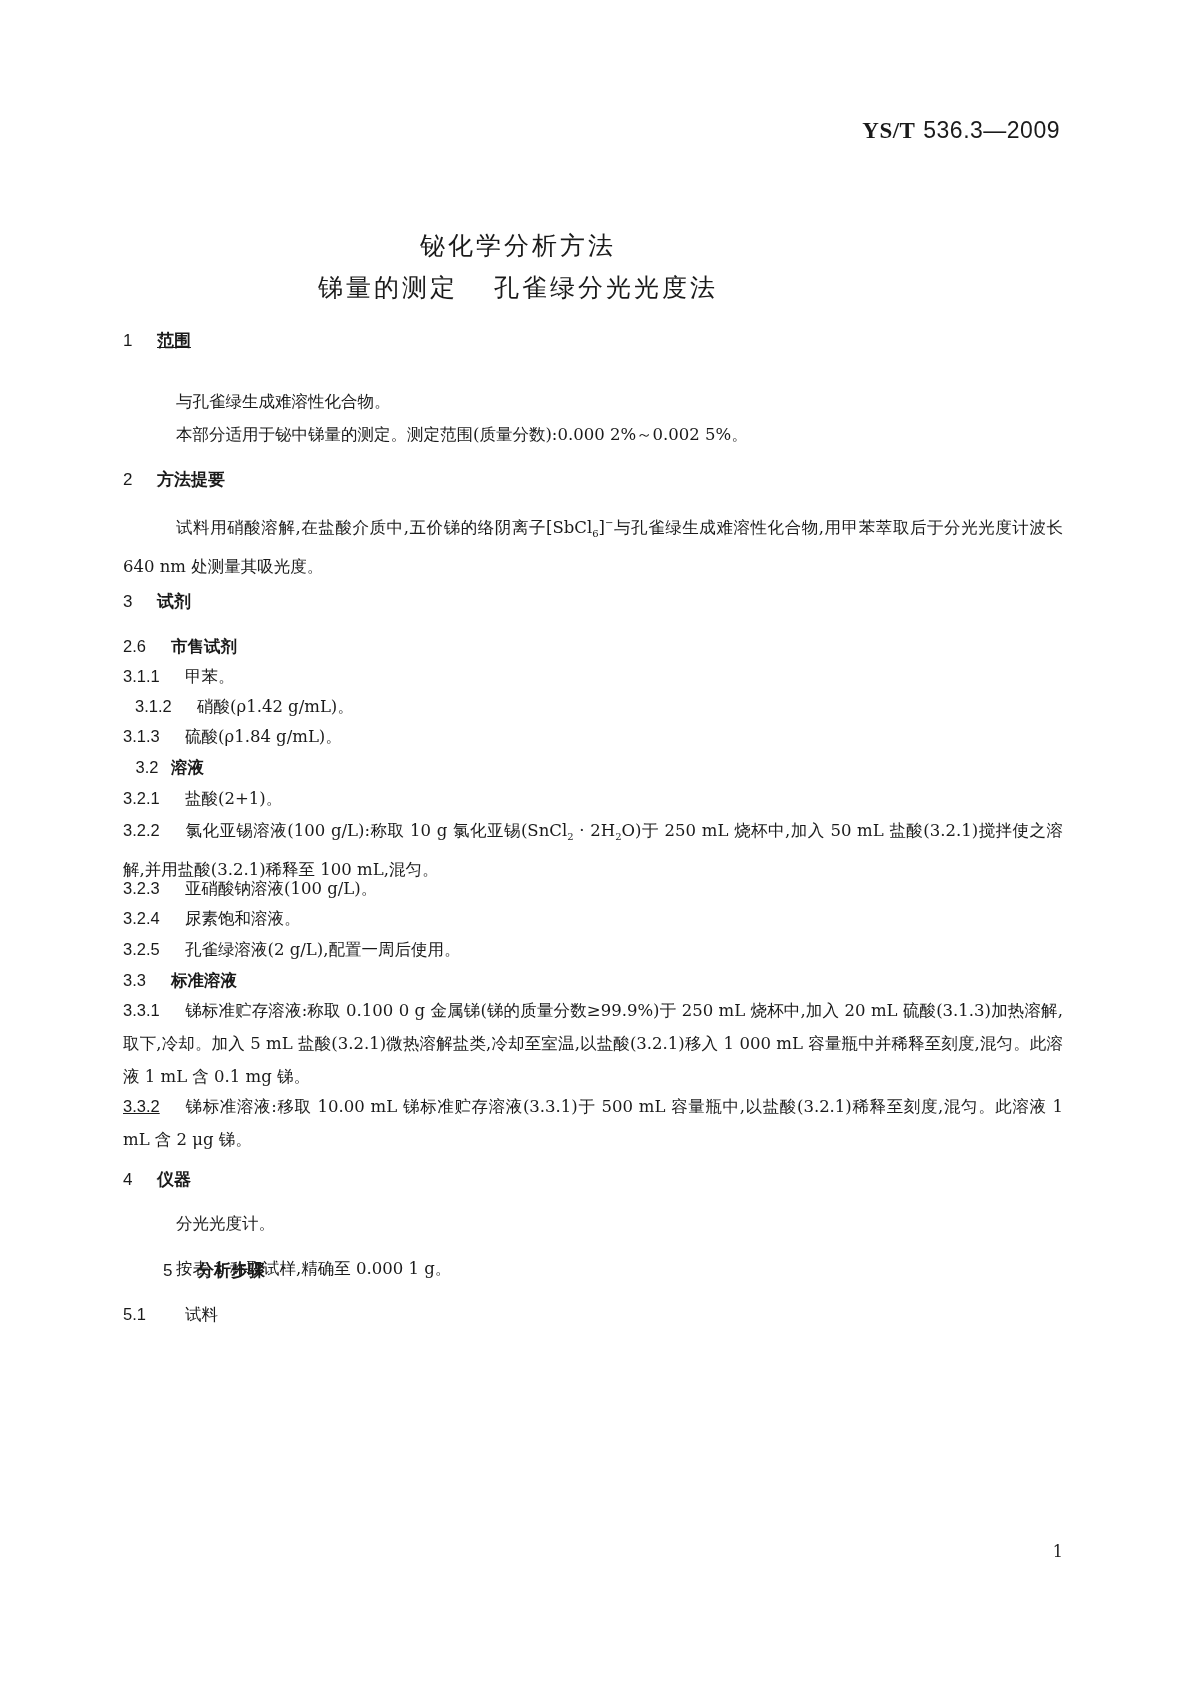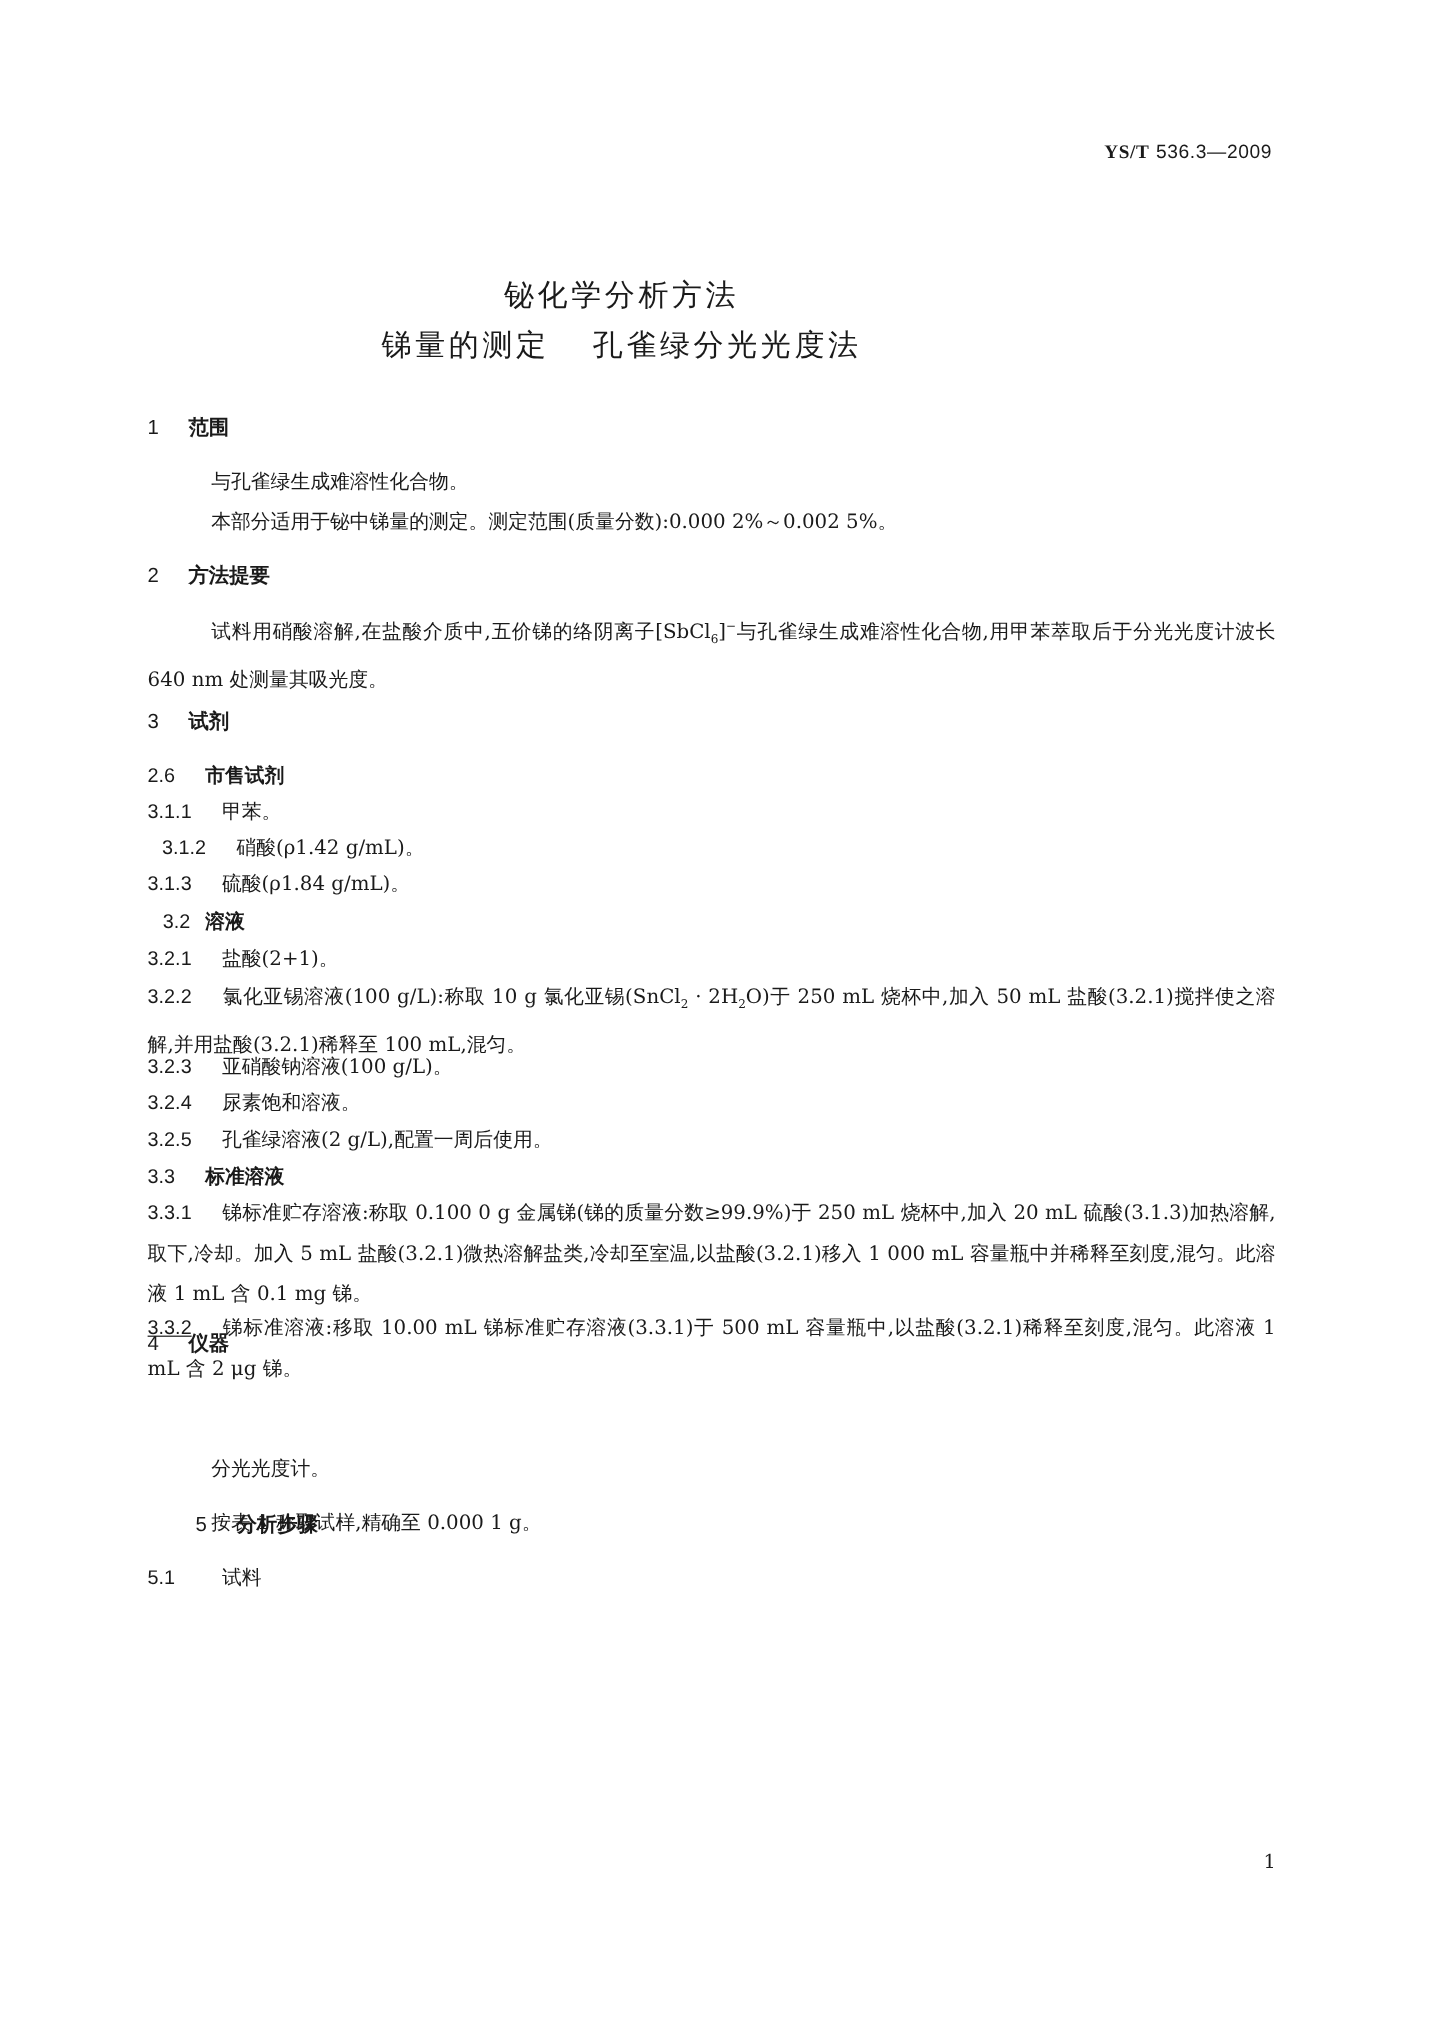--- a/index.html
+++ b/index.html
@@ -1,17 +1,17 @@
 <!DOCTYPE html>
 <html><head>
   <meta charset="utf-8">
   <style>
     html, body { margin: 0; padding: 0; background: #ffffff; }
     body { width: 1191px; height: 1684px; position: relative; overflow: hidden; color: #1a1a1a; font-family: "DejaVu Serif", "Liberation Serif", serif; }
-    .std-code { position: absolute; top: 117px; right: 131px; font-size: 16px; letter-spacing: 0.5px; text-align: right; }
+    .std-code { position: absolute; top: 117px; right: 131px; font-size: 23px; letter-spacing: 0.5px; text-align: right; }
     .std-code .prefix { font-family: "Liberation Serif", serif; font-weight: bold; }
     .std-code .num { font-family: "Liberation Sans", sans-serif; }
     .title { position: absolute; left: 0; width: 1036px; text-align: center; font-family: "DejaVu Sans", sans-serif; font-size: 25px; letter-spacing: 3px; }
     .title-1 { top: 229px; }
     .title-2 { top: 271px; }
     .title-2 .gap { display: inline-block; width: 36px; }
     .line { position: absolute; left: 123px; font-size: 16.5px; white-space: nowrap; }
     .h1 { font-family: "DejaVu Sans", sans-serif; font-size: 17px; font-weight: bold; }
     .h1 .num, .h2 .num, .h3 .num { font-family: "Liberation Sans", sans-serif; font-weight: normal; display: inline-block; }
     .h1 .num { width: 34px; }
@@ -30,21 +30,21 @@
 <div class="std-code">
   <span class="prefix">YS/T</span>
   <span class="num">536.3—2009</span>
 </div>
 
 <div class="title title-1">铋化学分析方法</div>
 <div class="title title-2">
   <span>锑量的测定</span><span class="gap"></span><span>孔雀绿分光光度法</span>
 </div>
 
-<div class="line h1" style="top:345px;">
+<div class="line h1" style="top:329px;text-decoration:underline;">
   <span class="num">1</span><span>范围</span>
 </div>
 <div class="line indent" style="top:391px;">与孔雀绿生成难溶性化合物。</div>
 <div class="line indent" style="top:424px;">本部分适用于铋中锑量的测定。测定范围(质量分数):0.000 2%～0.002 5%。</div>
 
 <div class="line h1" style="top:468px;">
   <span class="num">2</span><span>方法提要</span>
 </div>
 <div class="para" style="top:506px;">
   <span class="first"></span><span>试料用硝酸溶解,在盐酸介质中,五价锑的络阴离子[SbCl</span><sub>6</sub><span>]</span><sup>−</sup><span>与孔雀绿生成难溶性化合物,用甲苯萃取后于分光光度计波长 640 nm 处测量其吸光度。</span>
@@ -86,21 +86,21 @@
 <div class="line h2" style="top:970px;">
   <span class="num">3.3</span><span>标准溶液</span>
 </div>
 <div class="para" style="top:994px;">
   <span class="num" style="display:inline-block;width:62px;font-family:'Liberation Sans',sans-serif;">3.3.1</span><span>锑标准贮存溶液:称取 0.100 0 g 金属锑(锑的质量分数≥99.9%)于 250 mL 烧杯中,加入 20 mL 硫酸(3.1.3)加热溶解,取下,冷却。加入 5 mL 盐酸(3.2.1)微热溶解盐类,冷却至室温,以盐酸(3.2.1)移入 1 000 mL 容量瓶中并稀释至刻度,混匀。此溶液 1 mL 含 0.1 mg 锑。</span>
 </div>
 <div class="para" style="top:1090px;">
   <span class="num" style="display:inline-block;width:62px;font-family:'Liberation Sans',sans-serif;text-decoration:underline;">3.3.2</span><span>锑标准溶液:移取 10.00 mL 锑标准贮存溶液(3.3.1)于 500 mL 容量瓶中,以盐酸(3.2.1)稀释至刻度,混匀。此溶液 1 mL 含 2 μg 锑。</span>
 </div>
 
-<div class="line h1" style="top:1108px;">
+<div class="line h1" style="top:1168px;">
   <span class="num">4</span><span>仪器</span>
 </div>
 <div class="line indent" style="top:1213px;">分光光度计。</div>
 
 <div class="line h1" style="top:1259px;margin-left:40px;">
   <span class="num">5</span><span>分析步骤</span>
 </div>
 <div class="line h3" style="top:1304px;">
   <span class="num" style="width:62px;">5.1</span><span>试料</span>
 </div>

